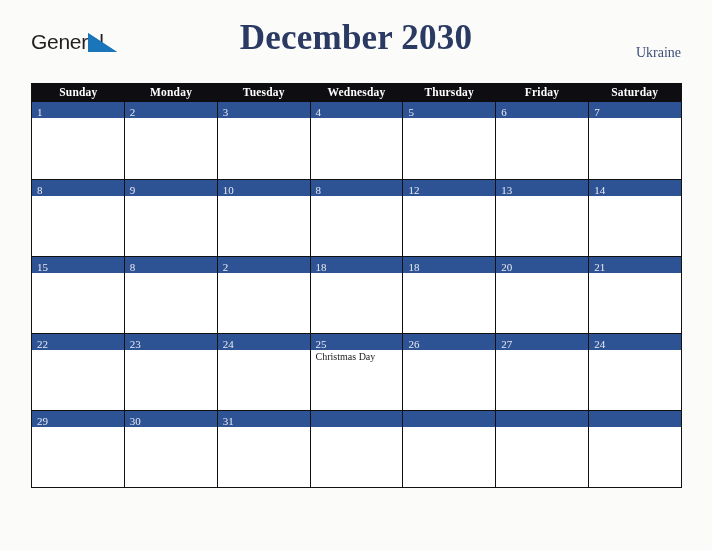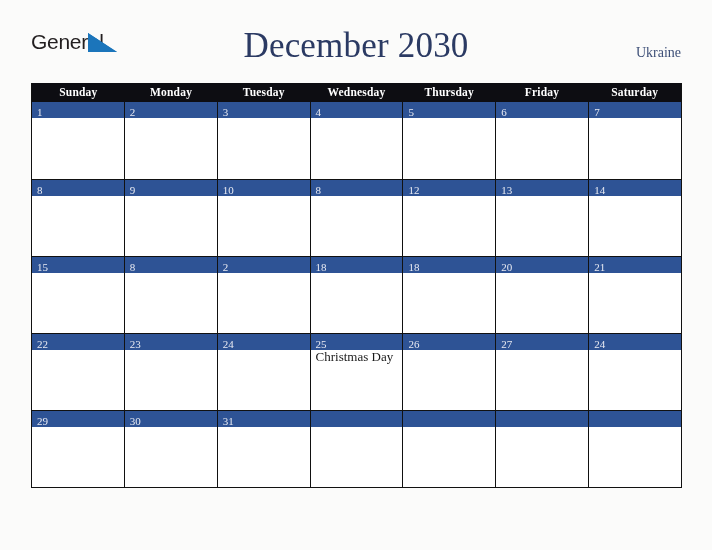--- a/index.html
+++ b/index.html
@@ -52,27 +52,27 @@
     font-size: 21px;
     color: #1b75bb;
     letter-spacing: -0.3px;
     line-height: 22px;
     margin-top: 31px;
   }
 
   .cal-title {
     position: absolute;
     left: 0;
-    top: 26px;
+    top: 18px;
     width: 712px;
     text-align: center;
     font-size: 35px;
     color: #2b3a63;
     font-family: "Liberation Serif", serif;
-    font-weight: normal;
+    font-weight: bold;
     letter-spacing: 0.2px;
   }
 
   .cal-country {
     position: absolute;
     right: 31px;
     top: 45px;
     font-size: 14px;
     color: #3d4f77;
     font-family: "Liberation Serif", serif;
@@ -131,21 +131,21 @@
     font-size: 11px;
     line-height: 16px;
     font-family: "Liberation Serif", serif;
     display: inline-block;
   }
 
   .events {
     padding: 2px 4px 0 5px;
   }
   .event {
-    font-size: 13px;
+    font-size: 10px;
     color: #1a1a1a;
     line-height: 10px;
     font-family: "Liberation Serif", serif;
     white-space: nowrap;
   }
 </style>
 </head>
 <body>
 
 <div class="page-header">

